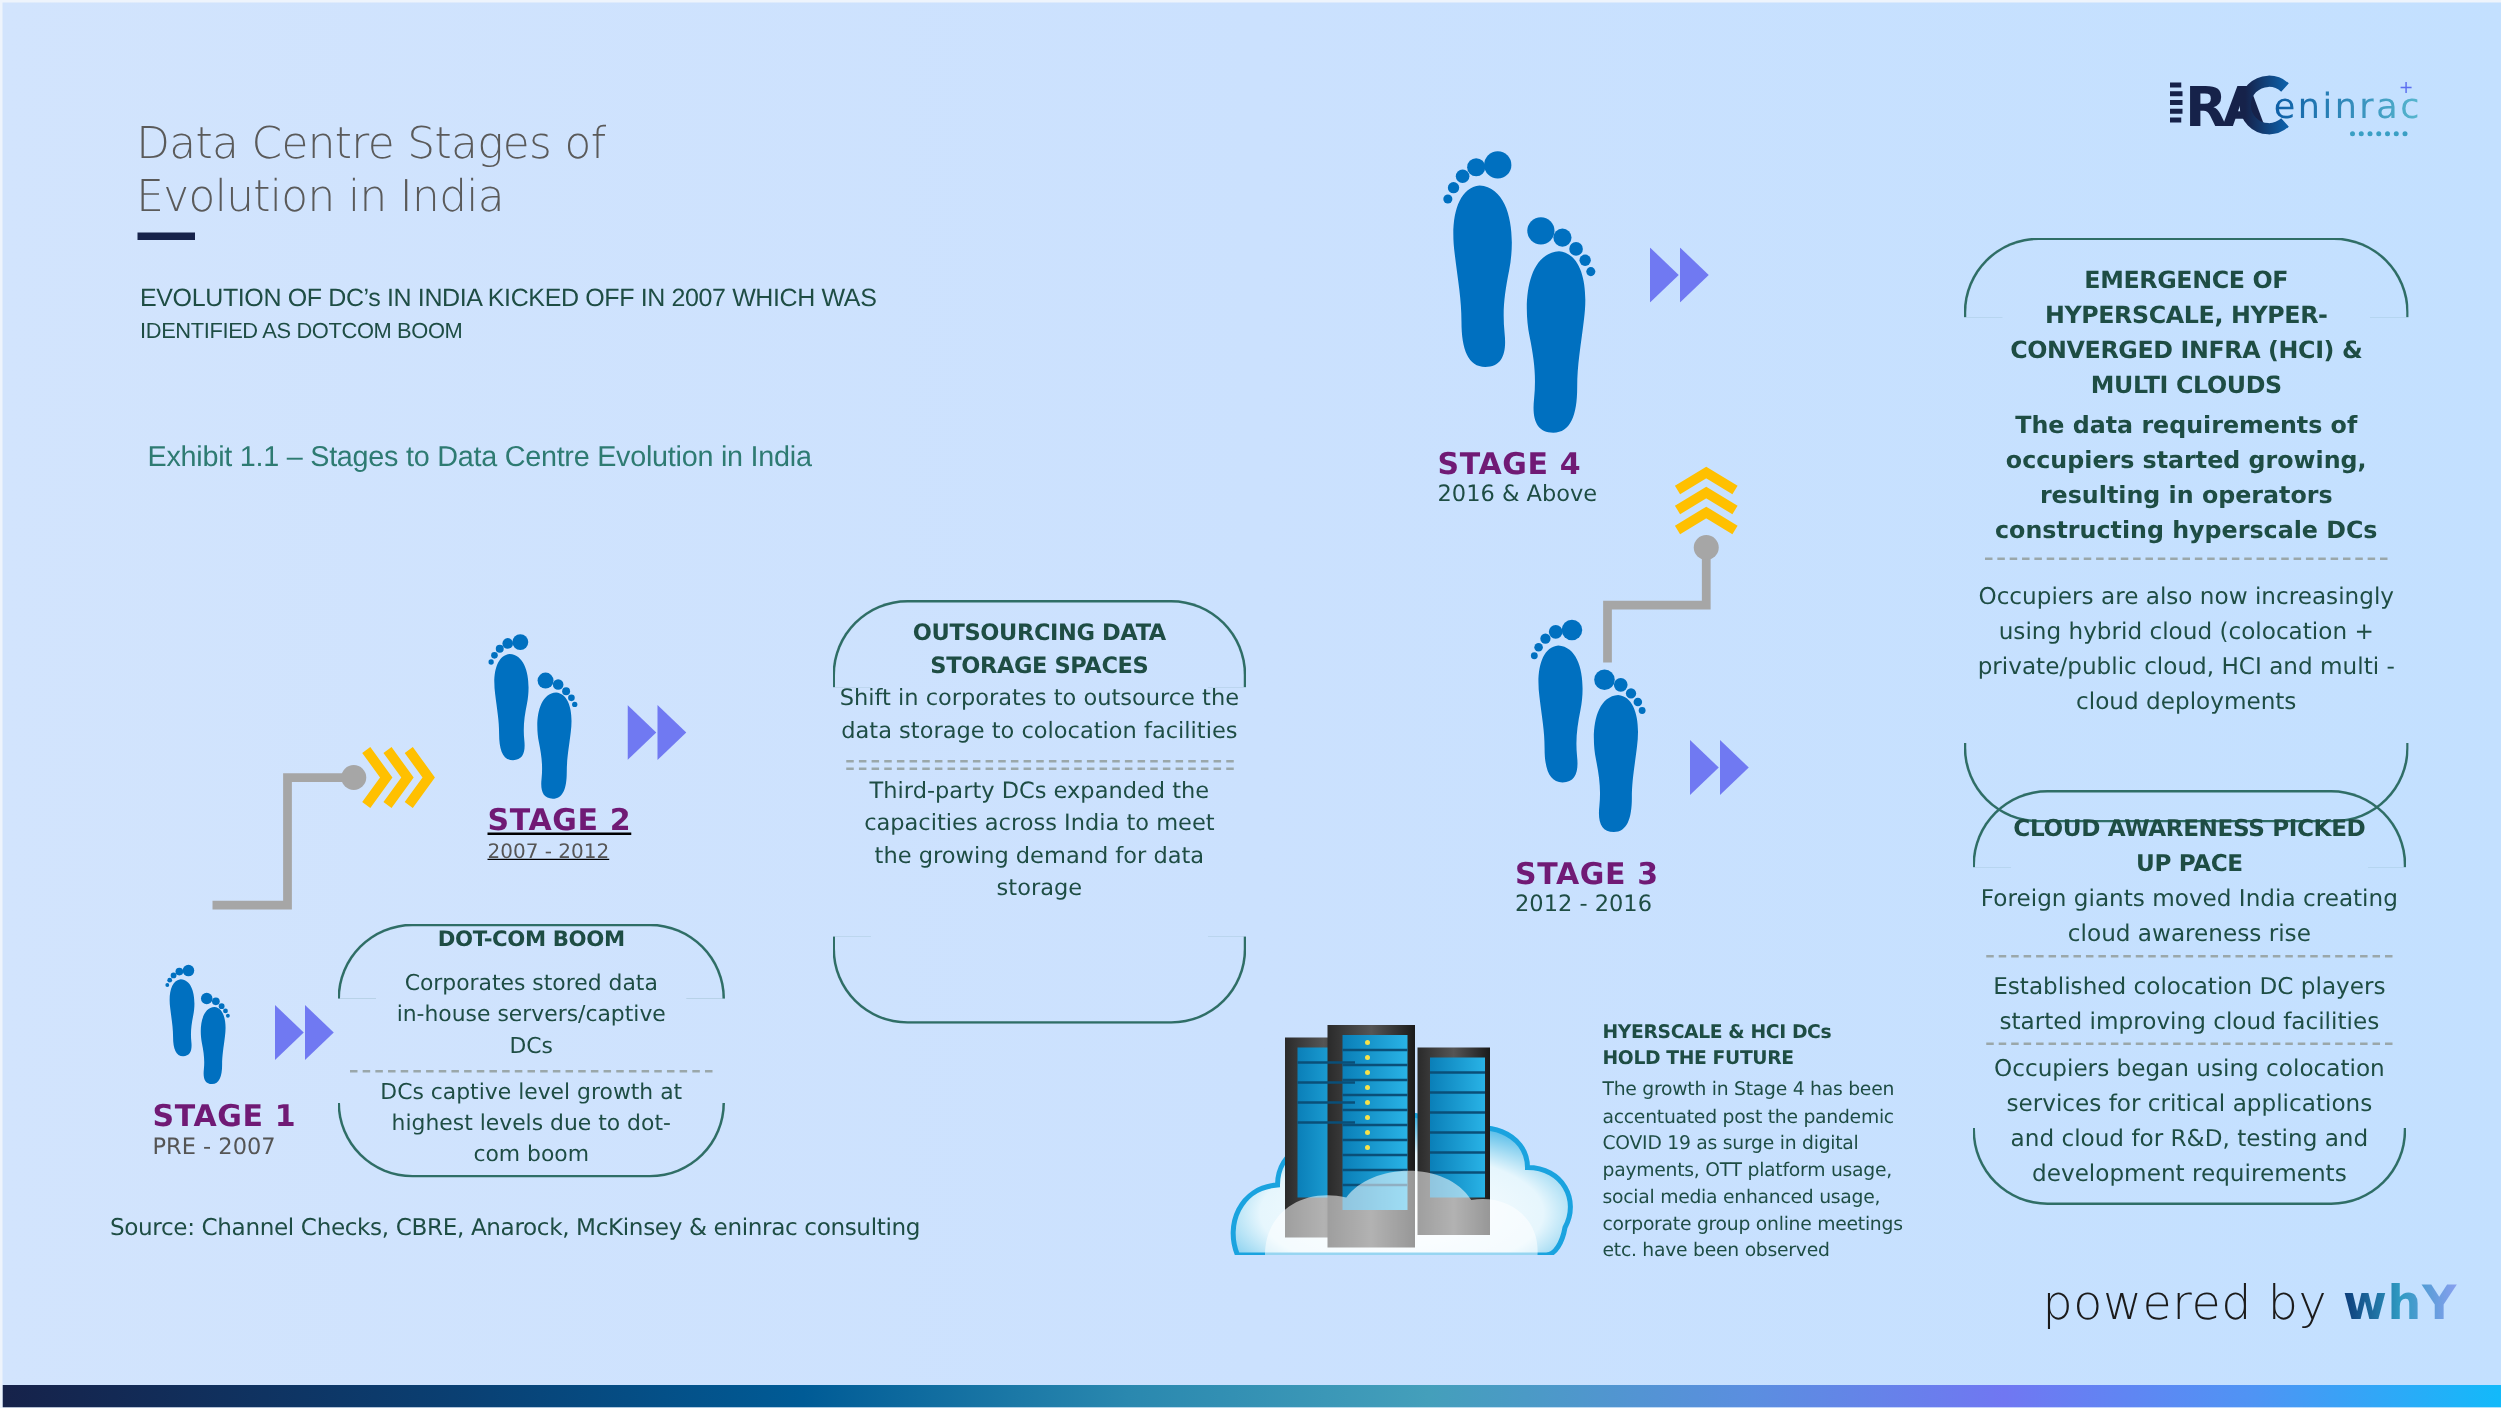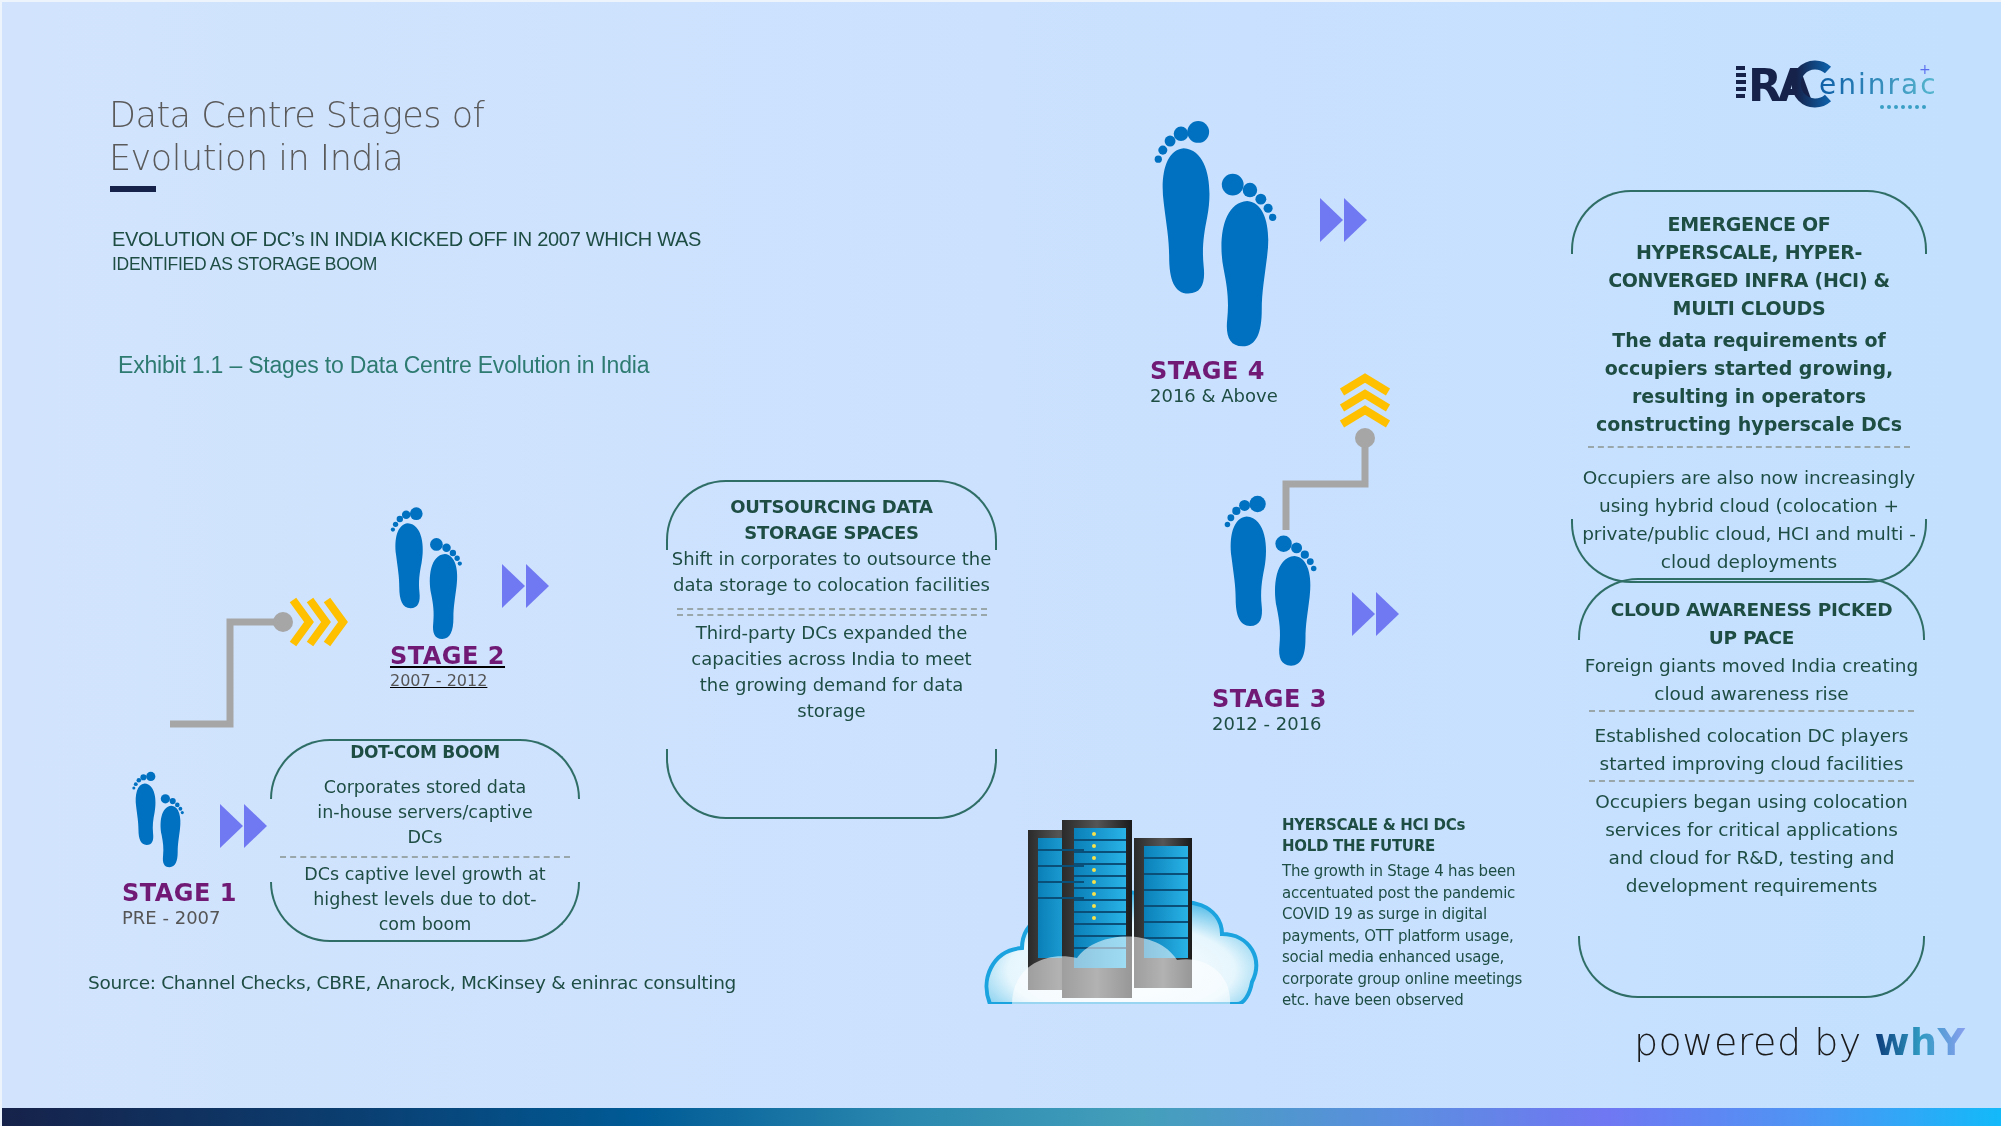--- a/index.html
+++ b/index.html
@@ -85,21 +85,21 @@
   </defs>
 </svg>
 
 <div class="abs title">
   <div>Data Centre Stages of</div>
   <div>Evolution in India</div>
 </div>
 <div class="abs title-rule"></div>
 <div class="abs subhead">
   <span class="l1">EVOLUTION OF DC’s IN INDIA KICKED OFF IN 2007  WHICH WAS</span>
-  <span class="l2">IDENTIFIED AS STORAGE BOOM</span>
+  <span class="l2">IDENTIFIED AS DOTCOM BOOM</span>
 </div>
 <div class="abs exhibit">Exhibit 1.1 – Stages to Data Centre Evolution in India</div>
 
 <div class="abs" style="left:1734px; top:56px; width:215px; height:52px;">
   <svg width="215" height="52" viewBox="0 0 215 52">
     <defs>
       <linearGradient id="lg1" x1="0" x2="1">
         <stop offset="0" stop-color="#0d5ea6"></stop>
           <stop offset="1" stop-color="#58b8cf"></stop>
       </linearGradient>
@@ -239,32 +239,32 @@
   <svg width="48" height="44">
       <polygon points="0,0 23,22 0,44" fill="#7079f2"></polygon>
       <polygon points="24,0 47,22 24,44" fill="#7079f2"></polygon>
     </svg>
 </div>
 <div class="abs" style="left:1210px; top:683px;">
   <div class="stage-label">STAGE 3</div>
   <div class="stage-date dark">2012 - 2016</div>
 </div>
 
-<div class="box" style="left:1569px; top:188px; width:356px; height:393px;">
+<div class="box" style="left:1569px; top:188px; width:356px; height:468px;">
   <div class="frame-top" style="height:64px;"></div>
     <div class="frame-bot" style="height:64px;"></div>
   <div class="inner" style="padding-top:20px;">
     <div class="head" style="font-size:19px; line-height:28px; padding:0 26px;">EMERGENCE OF HYPERSCALE, HYPER-CONVERGED INFRA (HCI) &amp; MULTI CLOUDS</div>
     <div style="font-size:19px; line-height:28px; margin-top:4px; padding:0 6px;font-weight:bold;">The data requirements of occupiers started growing, resulting in operators constructing hyperscale DCs</div>
     <div class="sep" style="width:322px; margin-top:8px;"></div>
     <div style="font-size:18.5px; line-height:28px; margin-top:16px; padding:0 10px;">Occupiers are also now increasingly using hybrid cloud (colocation + private/public cloud, HCI and multi -cloud deployments</div>
   </div>
 </div>
 
-<div class="box" style="left:1576px; top:576px; width:347px; height:420px;">
+<div class="box" style="left:1576px; top:630px; width:347px; height:332px;">
   <div class="frame-top" style="height:62px;"></div>
     <div class="frame-bot" style="height:62px;"></div>
   <div class="inner" style="padding-top:18px;">
     <div class="head" style="font-size:18.5px; line-height:28px; padding:0 30px;">CLOUD AWARENESS PICKED UP PACE</div>
     <div style="font-size:18.5px; line-height:28px; padding:0 2px;">Foreign giants moved India creating cloud awareness rise</div>
     <div class="sep" style="width:325px; margin-top:2px;"></div>
     <div style="font-size:18.5px; line-height:28px; margin-top:10px; padding:0 14px;">Established colocation DC players started improving cloud facilities</div>
     <div class="sep" style="width:325px; margin-top:2px;"></div>
     <div style="font-size:18.5px; line-height:28px; margin-top:6px; padding:0 10px;">Occupiers began using colocation services for critical applications and cloud for R&amp;D, testing and development requirements</div>
   </div>

